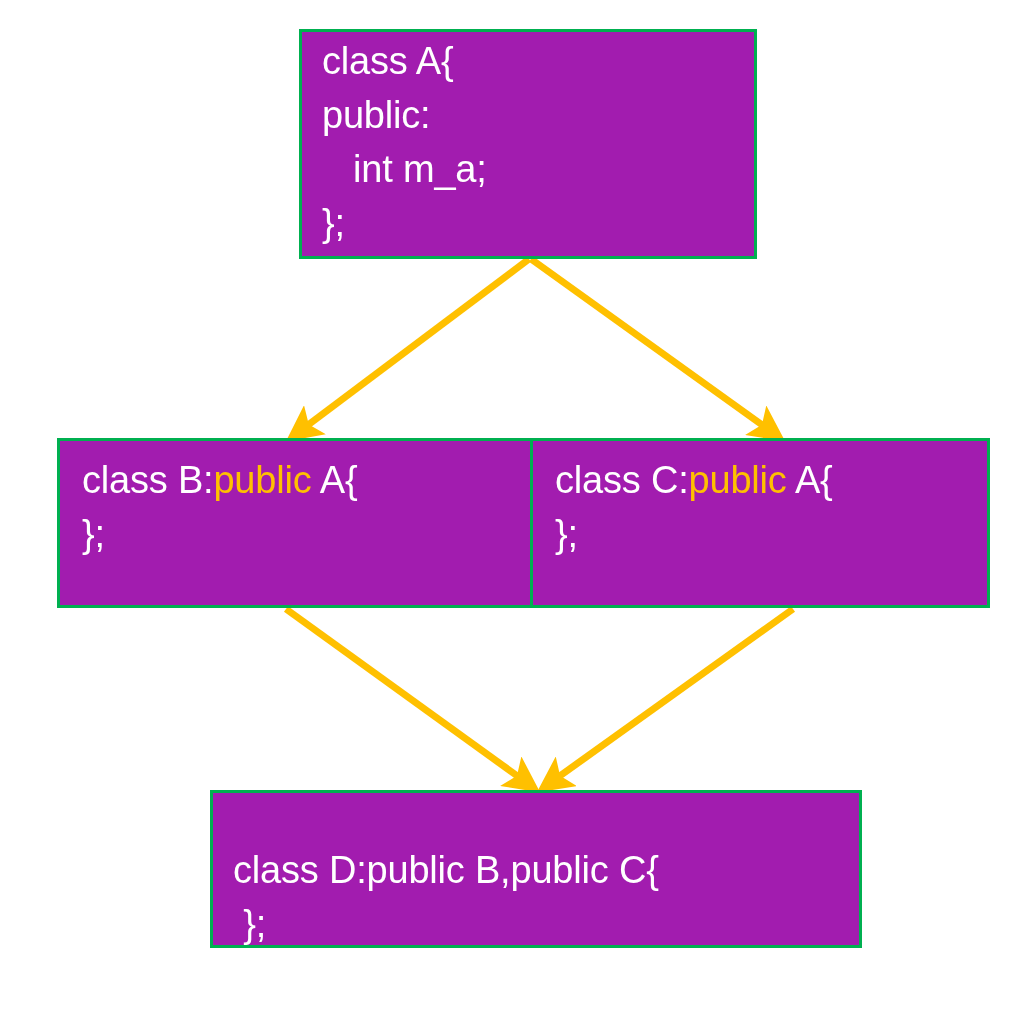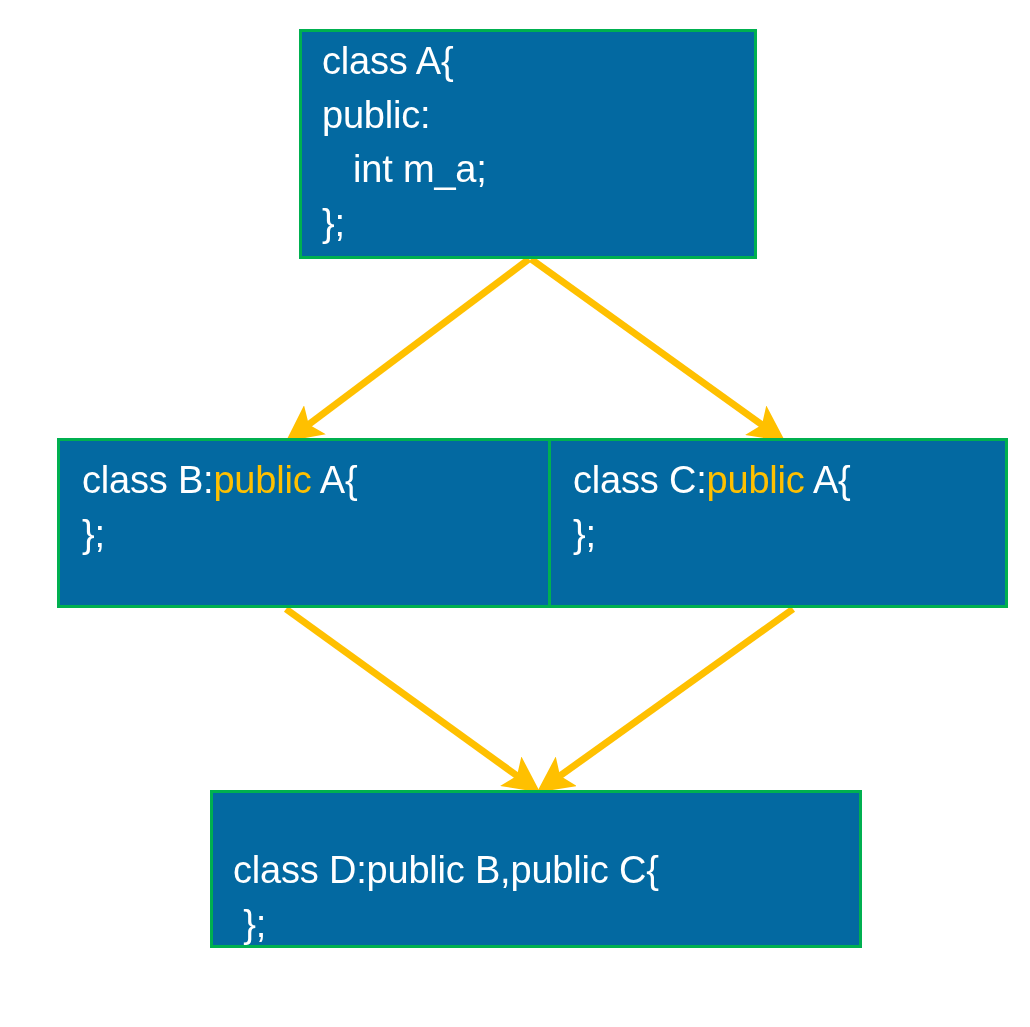--- a/index.html
+++ b/index.html
@@ -22,21 +22,21 @@
     position: absolute;
     left: 0;
     top: 0;
     width: 1030px;
     height: 1027px;
     pointer-events: none;
   }
   .node {
     position: absolute;
     box-sizing: border-box;
-    background: #0369a1;
+    background: #a21caf;
     border: 3px solid #00b050;
     overflow: hidden;
   }
   .code {
     position: absolute;
     white-space: pre;
     color: #ffffff;
     font-family: "Liberation Sans", sans-serif;
     font-size: 38px;
     line-height: 54px;
@@ -62,21 +62,21 @@
     top: 438px;
     width: 560px;
     height: 170px;
   }
   #node-b .code {
     left: 22px;
     top: 12px;
   }
   
   #node-c {
-    left: 548px;
+    left: 530px;
     top: 438px;
     width: 460px;
     height: 170px;
   }
   #node-c .code {
     left: 22px;
     top: 12px;
   }
   
   #node-d {

